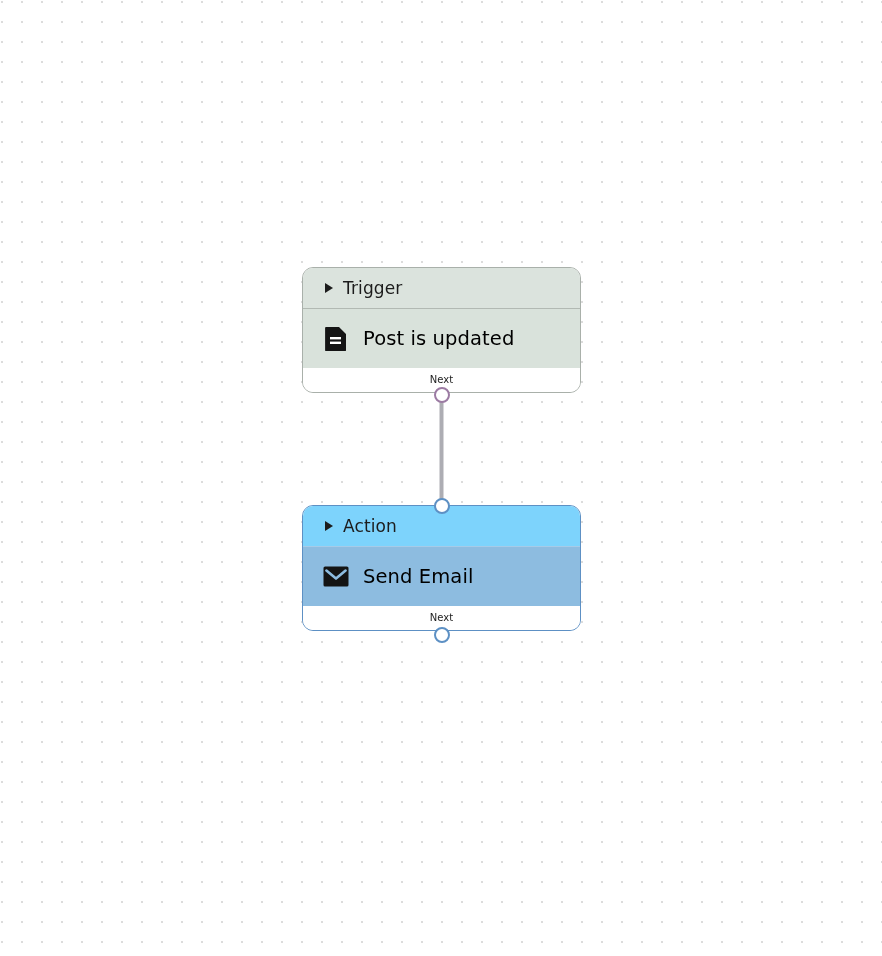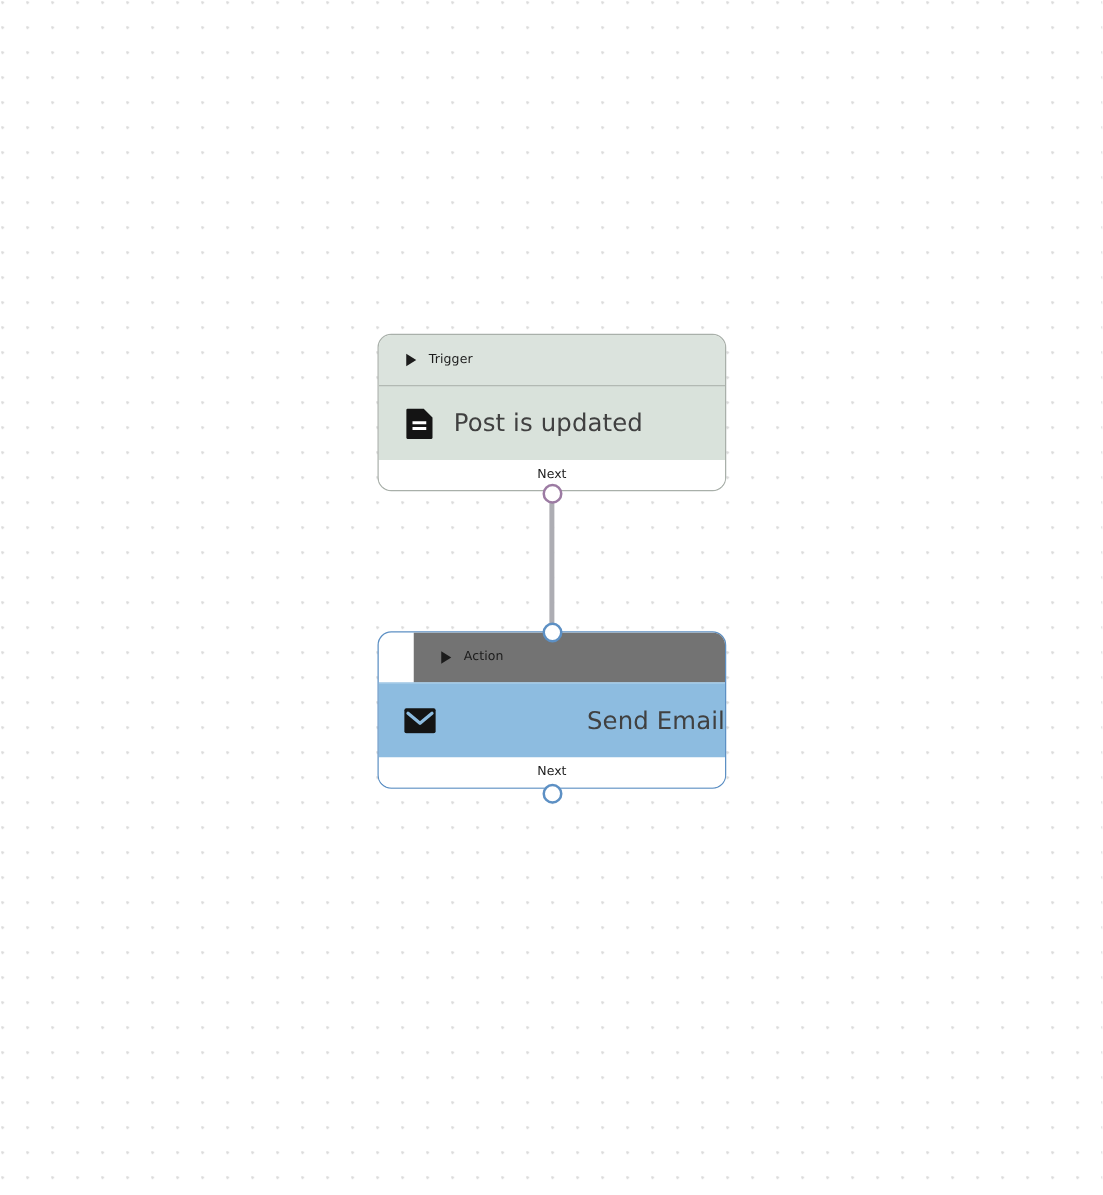--- a/index.html
+++ b/index.html
@@ -45,21 +45,21 @@
     overflow: hidden;
     background: #ffffff;
   }
 
   .node-header {
     display: flex;
     align-items: center;
     height: 40px;
     padding: 0 0 0 22px;
     box-sizing: border-box;
-    font-size: 10px;
+    font-size: 17px;
     color: #1c1c1c;
   }
 
   .caret-icon {
     display: inline-block;
     width: 0;
     height: 0;
     border-left: 8px solid #1c1c1c;
     border-top: 5.5px solid transparent;
     border-bottom: 5.5px solid transparent;
@@ -85,21 +85,21 @@
     width: 26px;
     height: 26px;
     margin-right: 14px;
     display: flex;
     align-items: center;
     justify-content: center;
   }
 
   .node-title {
     font-size: 19.5px;
-    color: #404040;
+    color: #000000;
     line-height: 1.1;
     letter-spacing: 0.1px;
   }
 
   .node-footer {
     position: relative;
     height: 24px;
     background: #ffffff;
     display: flex;
     align-items: center;
@@ -123,25 +123,24 @@
     background: #d9e2db;
     border-top: 1.4px solid #b2b9b3;
   }
 
   
   #node-action {
     left: 302px;
     top: 505px;
     border: 1.6px solid #5d90c4;
   }
-  #node-action .node-header { background: #737373; margin-left: 28px; }
+  #node-action .node-header { background: #7dd3fc; }
   #node-action .node-body {
     background: #8dbce0;
     border-top: 1.4px solid #a6cbe8;
-    justify-content: space-between;
   }
 
   
   .port {
     position: absolute;
     width: 16px;
     height: 16px;
     border-radius: 50%;
     background: #ffffff;
     box-sizing: border-box;

